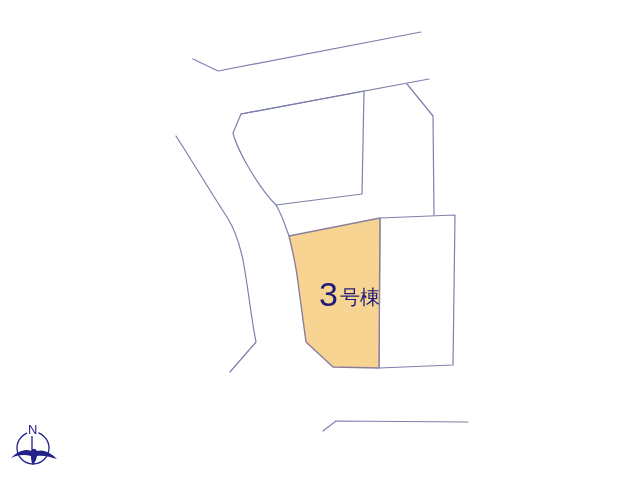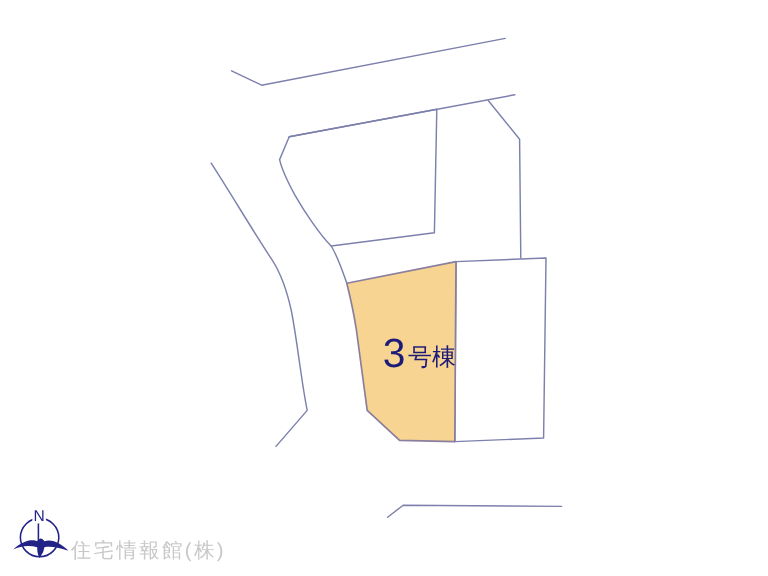--- a/index.html
+++ b/index.html
@@ -106,15 +106,14 @@
     <text class="parcel-label-suffix" x="340" y="304">号棟</text>
 
     <g>
       <circle class="compass-stroke" cx="33" cy="448" r="16"></circle>
       <path class="compass-stroke" d="M32,436 L32,452"></path>
       <path class="compass-fill" d="M11,458 C19,450 27,449 31,451 C33,448 35,448 37,451 C44,449 51,453 57,459 C48,456 42,455 37,456 L36,460 C35,462 34,463 33,465 C32,463 31,461 31,456 C24,454 17,455 11,458 Z"></path>
       <text class="compass-n" x="28" y="434">N</text>
     </g>
   </svg>
 
-  <div class="credit">住宅情報館(株)</div>
 
 </div>
 
 </body></html>

